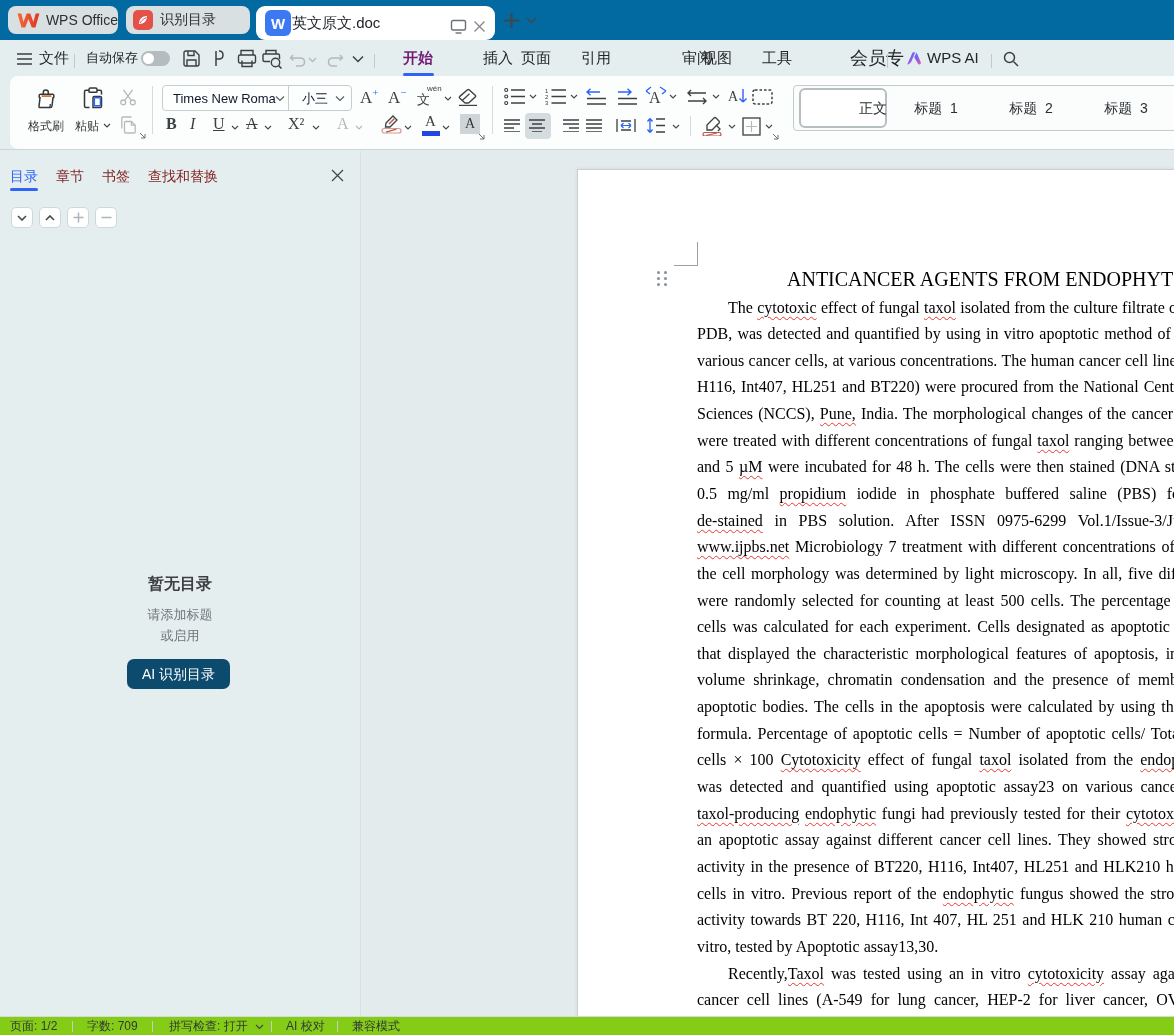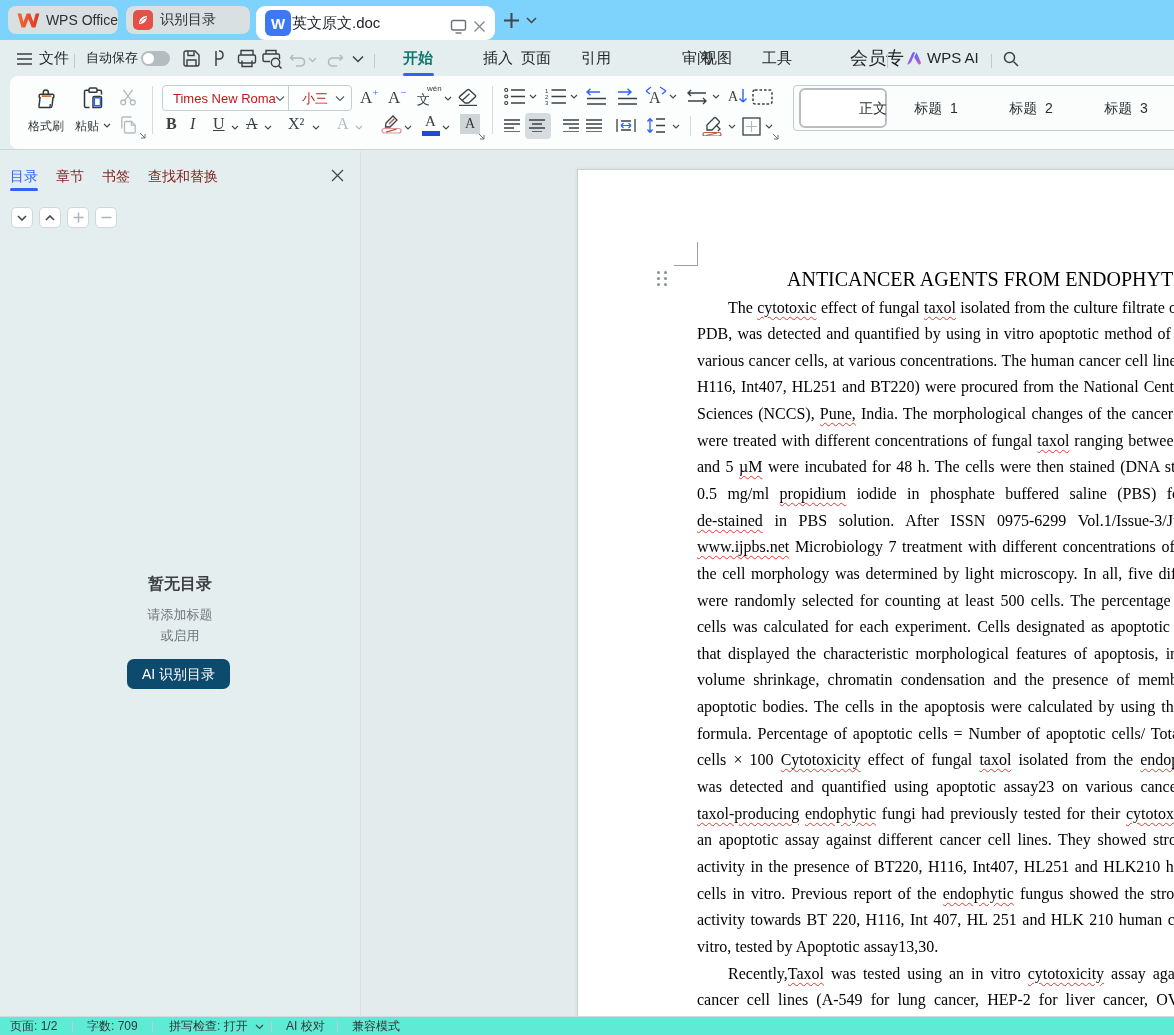--- a/index.html
+++ b/index.html
@@ -1,47 +1,47 @@
 <!DOCTYPE html>
 <html><head>
 <meta charset="utf-8">
 <style>
 * { margin:0; padding:0; box-sizing:border-box; }
 html,body { width:1174px; height:1035px; overflow:hidden; }
 body { position:relative; background:#e5eeef; font-family:"Liberation Sans",sans-serif; color:#24282b; }
 svg { display:block; }
 
-#tabbar { position:absolute; left:0; top:0; width:1174px; height:40px; background:#7dd3fc; }
+#tabbar { position:absolute; left:0; top:0; width:1174px; height:40px; background:#0369a1; }
 .pill { position:absolute; top:6px; height:28px; background:#d9e0e2; border-radius:8px; display:flex; align-items:center; font-size:14px; color:#2c3033; white-space:nowrap; }
 #tab3 { position:absolute; left:256px; top:6px; width:239px; height:34px; background:#fff; border-radius:9px; display:flex; align-items:center; font-size:15px; color:#212529; }
 
 #menubar { position:absolute; left:0; top:40px; width:1174px; height:36px; background:#e5eeef; }
 .mitem { position:absolute; top:0; height:36px; line-height:36px; font-size:15px; color:#23272a; text-align:center; }
 .msep { position:absolute; top:14px; width:1px; height:14px; background:#c2c9cc; }
 
 #ribbon { position:absolute; left:0; top:76px; width:1174px; height:74px; background:#e5eeef; border-bottom:1px solid #ccd4d7; }
 .rsep { position:absolute; top:10px; width:1px; height:48px; background:#d4dbde; }
 .rlabel { position:absolute; font-size:12px; color:#33383b; }
-.combo { position:absolute; background:#fdfefe; border:1px solid #c6cdd0; border-radius:3px; font-size:13px; color:#b91c1c; display:flex; align-items:center; }
+.combo { position:absolute; background:#fdfefe; border:1px solid #c6cdd0; border-radius:3px; font-size:13px; color:#0f172a; display:flex; align-items:center; }
 .gal { position:absolute; left:793px; top:9px; width:390px; height:46px; border:1px solid #c3cacc; border-radius:4px; background:#fbfdfd; }
 .gitem { position:absolute; top:0; height:44px; line-height:44px; text-align:center; font-size:14px; color:#2a2e31; }
 
 #sidebar { position:absolute; left:0; top:151px; width:361px; height:865px; background:#e5eeef; border-right:1px solid #d9dedf; }
 .stab { position:absolute; top:17px; font-size:14px; color:#7f1d1d; }
 .navbtn { position:absolute; top:56px; width:22px; height:21px; background:#fdfefe; border:1px solid #d2d8da; border-radius:5px; display:flex; align-items:center; justify-content:center; }
 
 #docarea { position:absolute; left:362px; top:151px; width:812px; height:865px; background:#e3ebec; overflow:hidden; }
 #page { position:absolute; left:215px; top:18px; width:1000px; height:1000px; background:#fff; border:1px solid #c9d0d3; box-shadow:0 0 4px rgba(0,0,0,.08); }
 #title { position:absolute; left:209px; top:96.4px; width:900px; font-family:"Liberation Serif",serif; font-size:20px; line-height:26.64px; white-space:nowrap; color:#000; }
 #bodytext { position:absolute; left:119px; top:124.5px; width:900px; font-family:"Liberation Serif",serif; font-size:16px; line-height:26.64px; color:#000; }
 .l { white-space:nowrap; }
 .ind { padding-left:31px; }
 .sp { text-decoration:underline; text-decoration-style:wavy; text-decoration-color:#e8392e; text-decoration-thickness:1px; text-underline-offset:3px; }
 
-#statusbar { position:absolute; left:0; top:1016px; width:1174px; height:19px; background:#5eead4; border-top:1px solid #d3dadc; font-size:12px; color:#33383b; }
+#statusbar { position:absolute; left:0; top:1016px; width:1174px; height:19px; background:#84cc16; border-top:1px solid #d3dadc; font-size:12px; color:#33383b; }
 .sbit { position:absolute; top:0; height:19px; line-height:18px; }
 .sbsep { position:absolute; top:4px; width:1px; height:11px; background:#c6ccce; }
 </style>
 </head>
 <body>
 
 <div id="tabbar">
   <div class="pill" style="left:8px; width:110px;">
     <svg width="23" height="17" viewBox="0 0 23 17" style="margin-left:9px">
       <defs>
@@ -126,21 +126,21 @@
     <path d="M1 1 L4.5 4.5 L8 1" fill="none" stroke="#b3b9bc" stroke-width="1.3"></path>
   </svg>
 
   <svg width="17" height="15" viewBox="0 0 17 15" style="position:absolute;left:327px;top:12px">
     <path d="M13 3 L15.5 6 L12.5 8.5 M15.5 6 L6 6 Q1.5 6 1.5 10 Q1.5 14 6 14 L10 14" fill="none" stroke="#b3b9bc" stroke-width="1.5"></path>
   </svg>
   <svg width="12" height="8" viewBox="0 0 12 8" style="position:absolute;left:352px;top:15px">
     <path d="M1 1.5 L6 6.5 L11 1.5" fill="none" stroke="#3b4043" stroke-width="1.5"></path>
   </svg>
   <div class="msep" style="left:374px;"></div>
-  <div class="mitem" style="left:401px;width:34px;color:#0f766e;font-weight:bold;">开始</div>
+  <div class="mitem" style="left:401px;width:34px;color:#701a75;font-weight:bold;">开始</div>
   <div style="position:absolute;left:403px;top:33px;width:31px;height:3px;background:#2e63f6;border-radius:2px;"></div>
   <div class="mitem" style="left:482px;width:32px;">插入</div>
   <div class="mitem" style="left:520px;width:32px;">页面</div>
   <div class="mitem" style="left:580px;width:32px;">引用</div>
   <div class="mitem" style="left:641px;width:32px;margin-left:40px;">审阅</div>
   <div class="mitem" style="left:701px;width:32px;">视图</div>
   <div class="mitem" style="left:761px;width:32px;">工具</div>
   <div class="mitem" style="left:850px;width:54px;font-size:18px;">会员专享</div>
   <div class="msep" style="left:887px;"></div>
   <svg width="16" height="15" viewBox="0 0 16 15" style="position:absolute;left:906px;top:11px">

